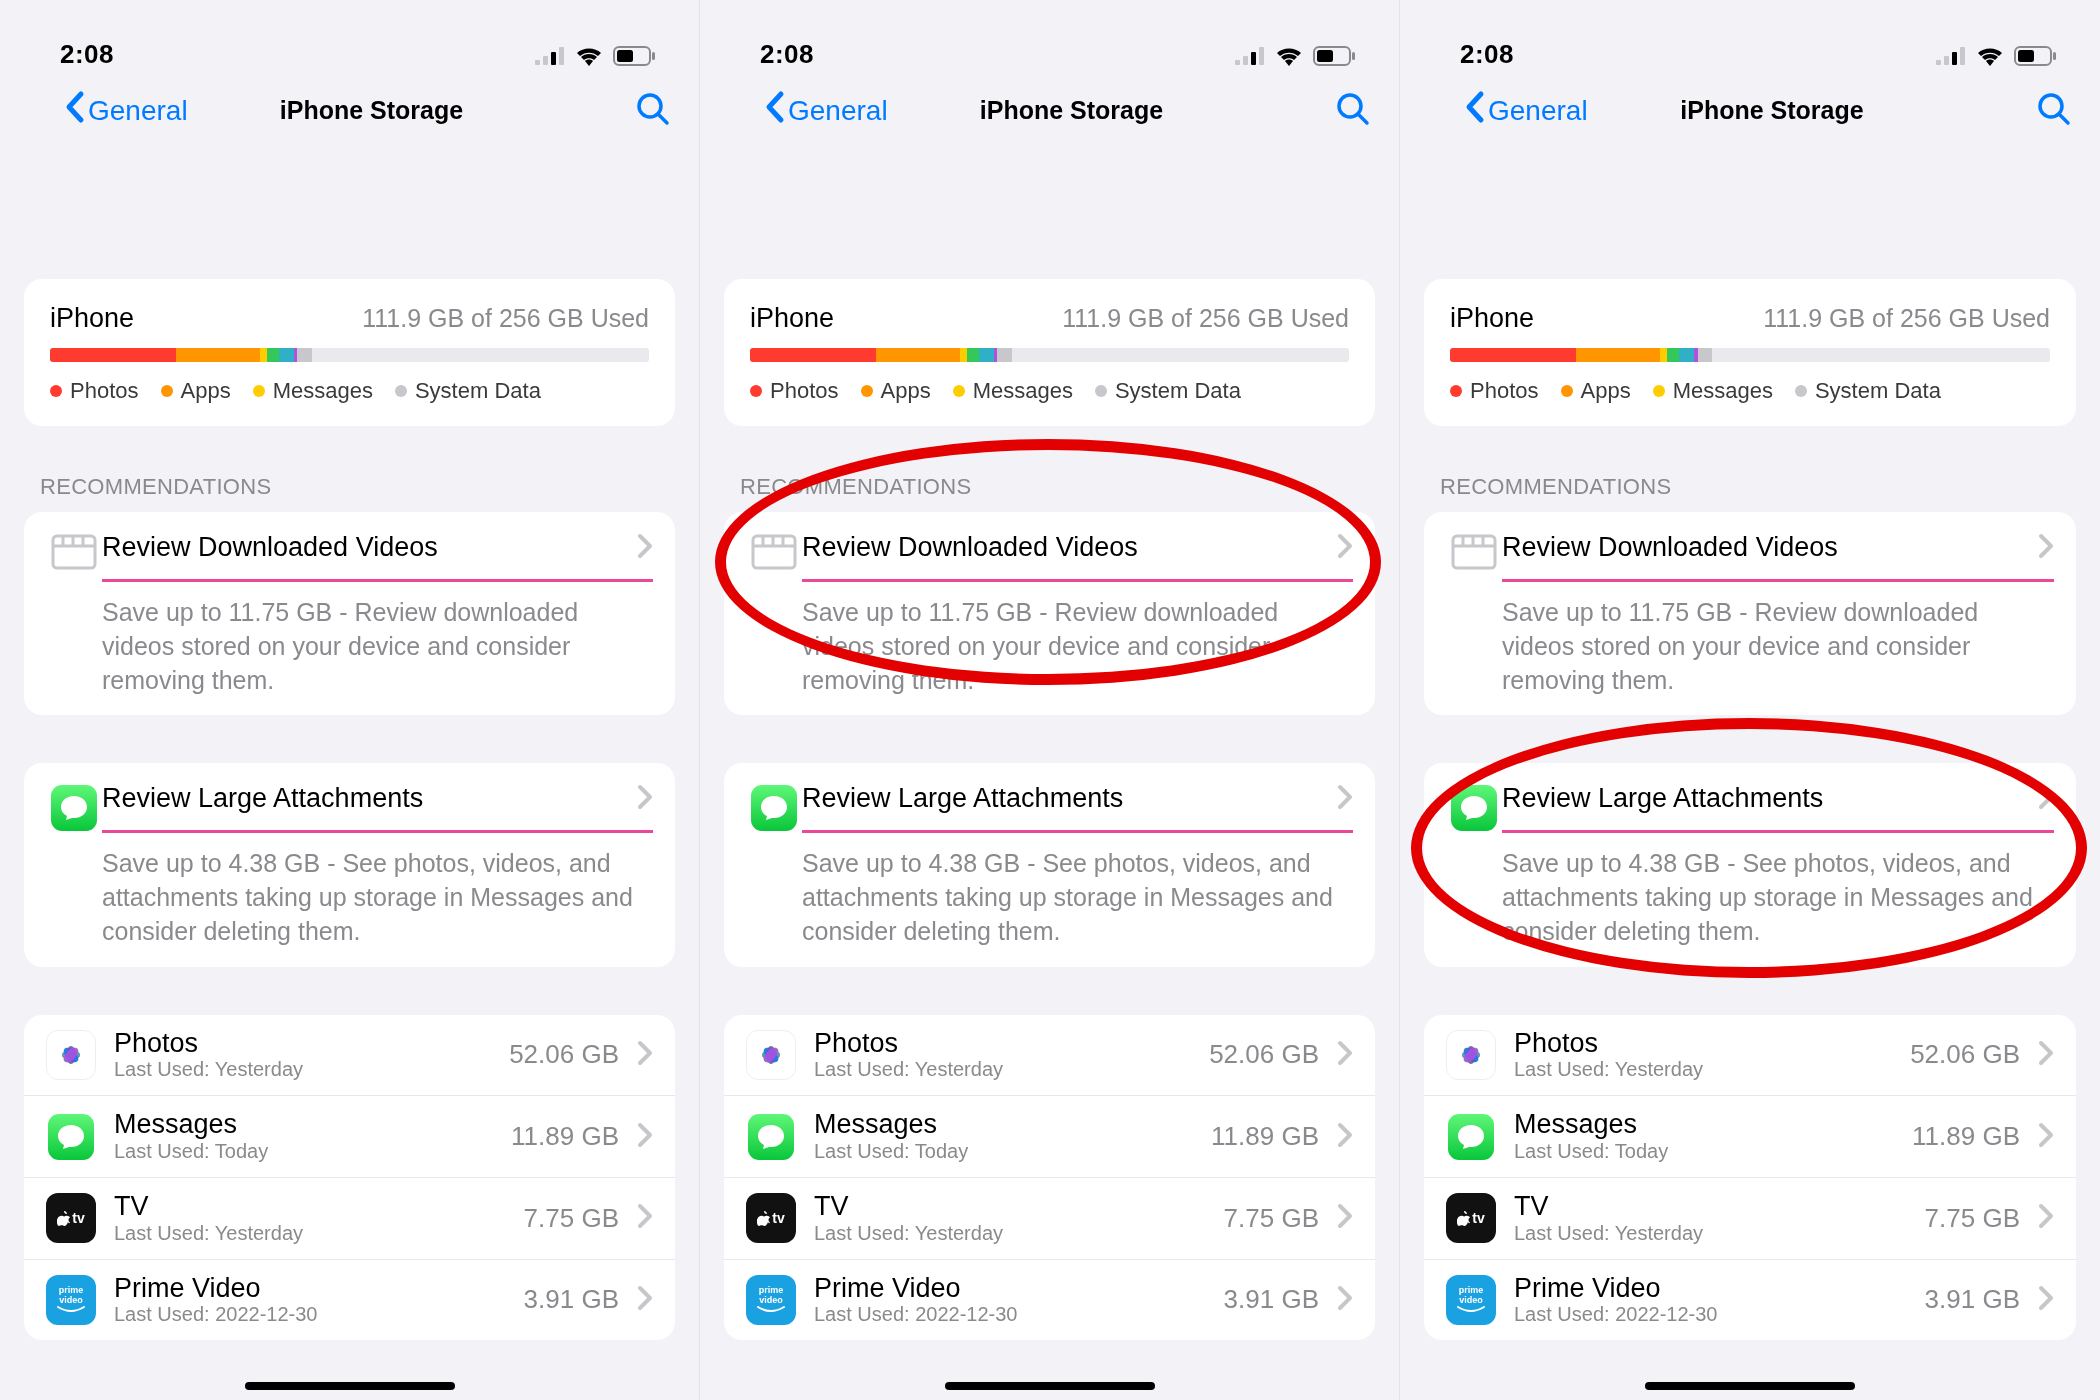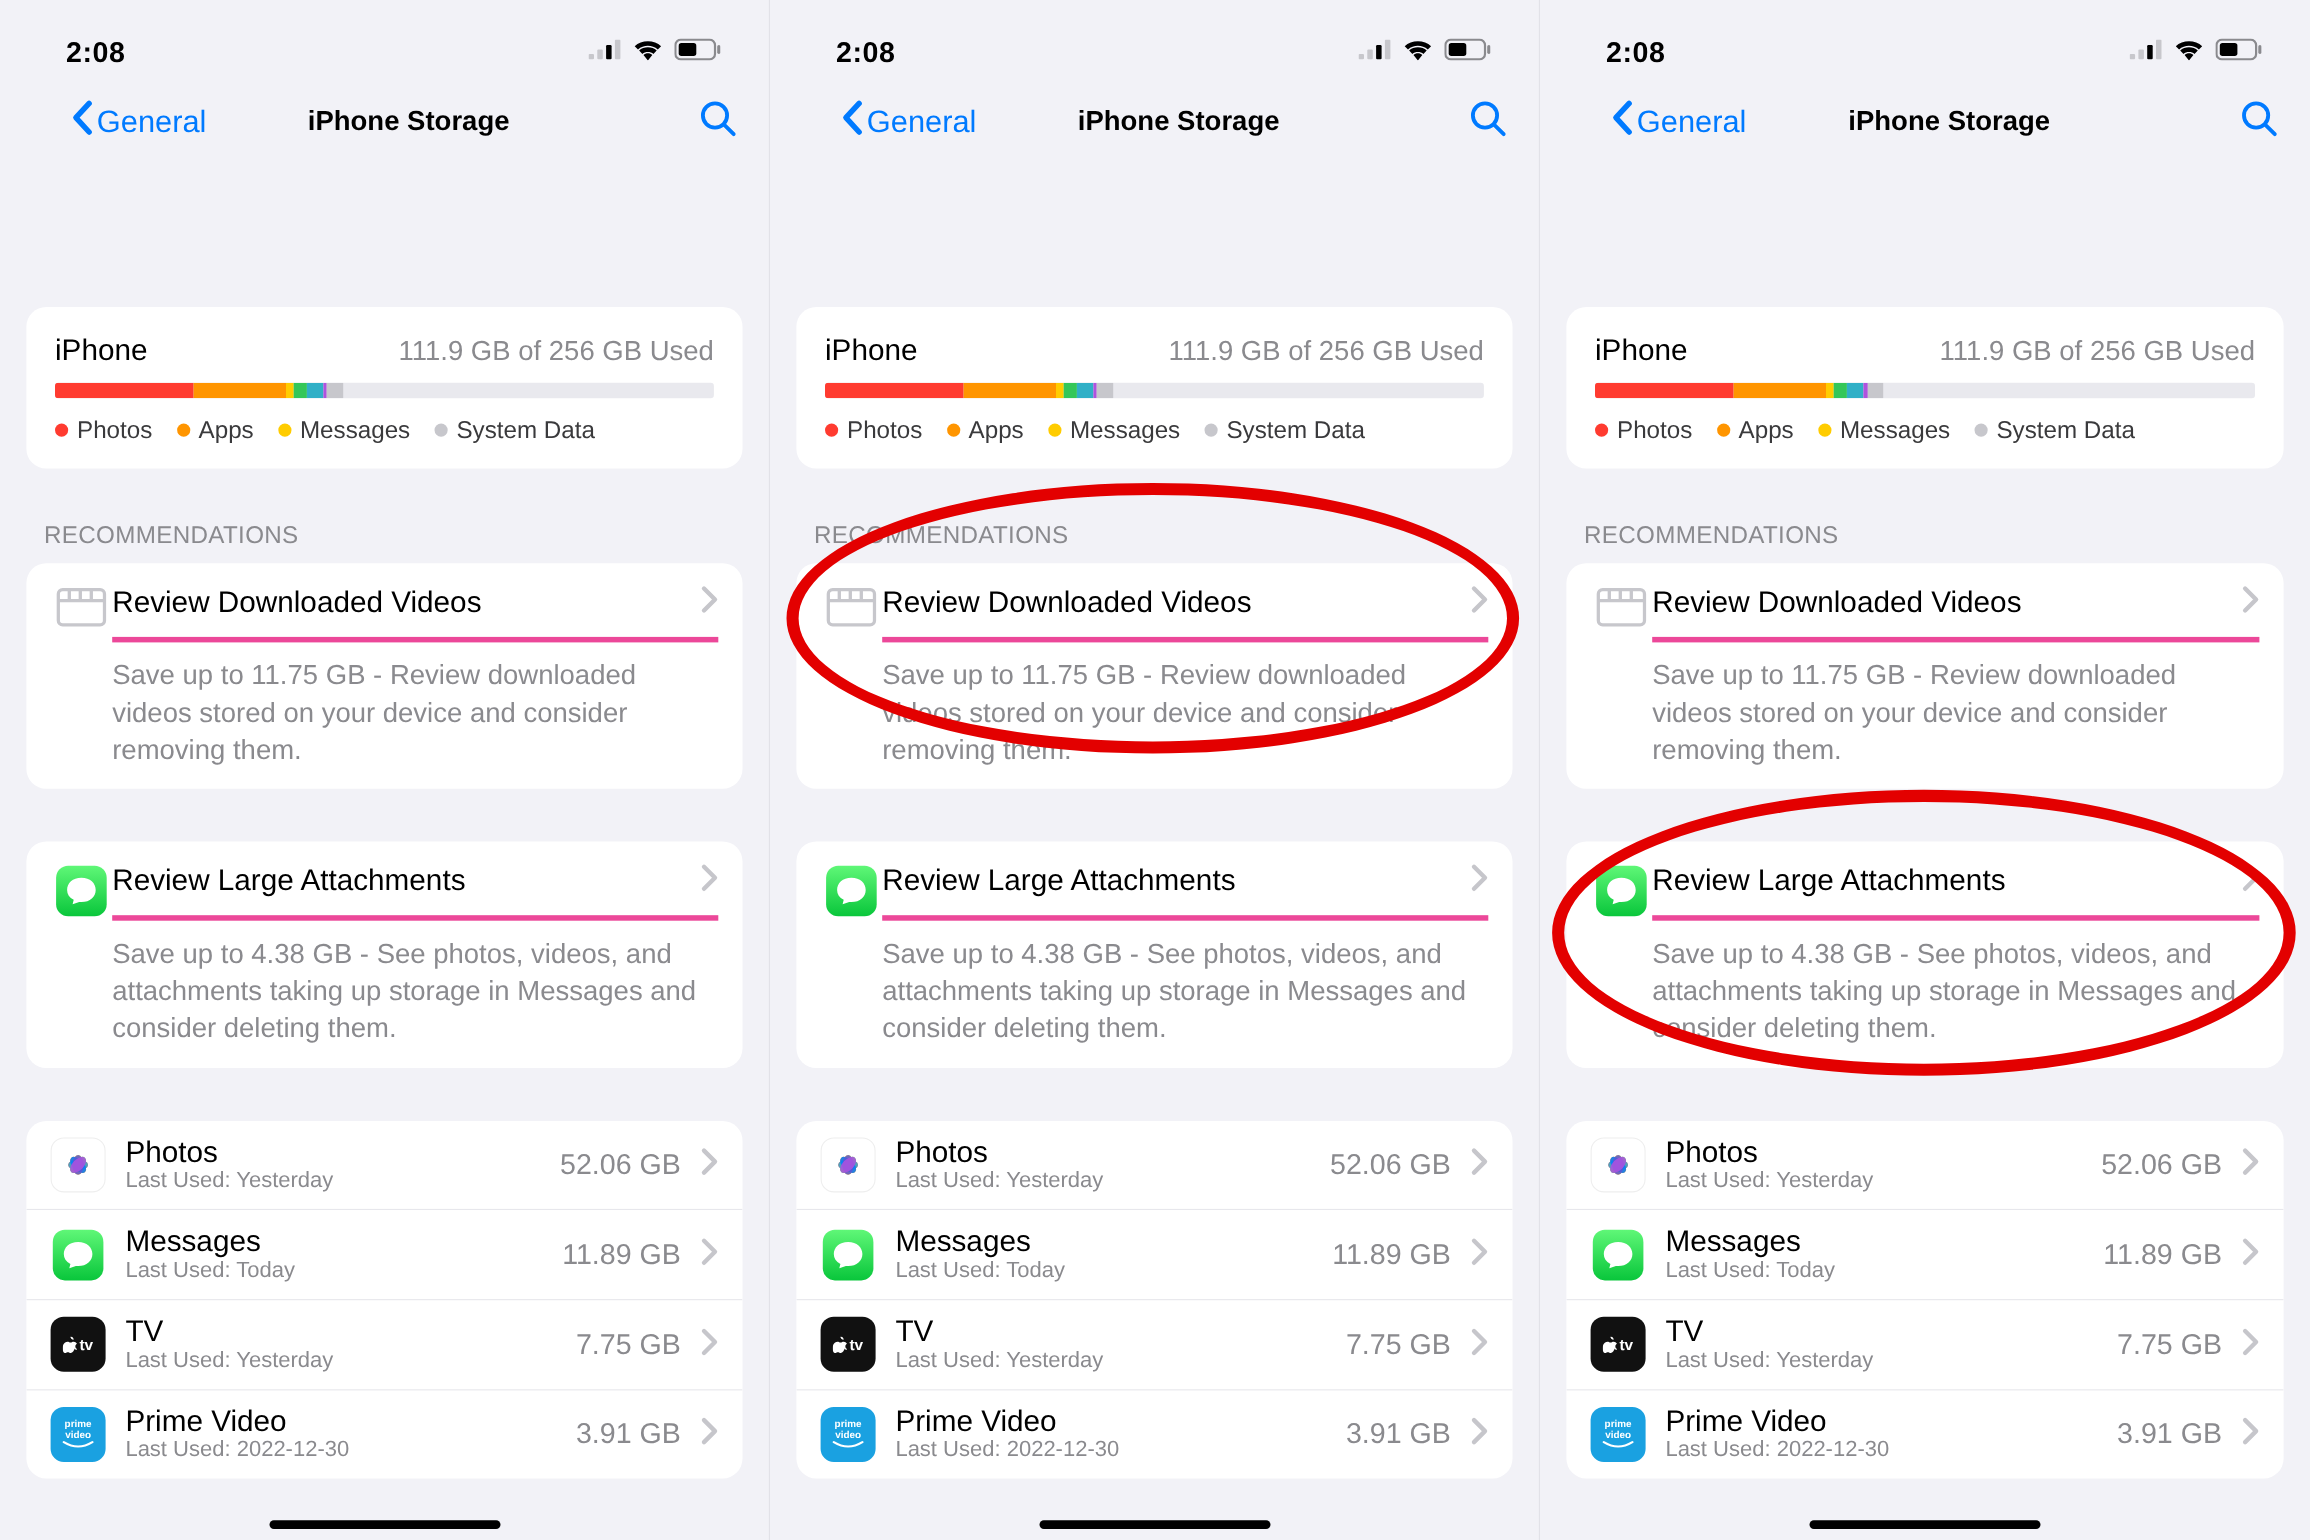--- a/index.html
+++ b/index.html
@@ -18,21 +18,21 @@
     position: relative;
     border-right: 1px solid #e2e2e8;
     overflow: hidden;
   }
   .panel:last-child { border-right: none; }
 
   
   .status-bar {
     display: flex;
     justify-content: space-between;
-    align-items: center;
+    align-items: flex-end;
     padding: 24px 44px 10px 60px;
     height: 80px;
   }
   .status-time {
     font-size: 26px;
     font-weight: 600;
     color: #000;
     letter-spacing: 0.5px;
   }
   .status-icons {
@@ -144,21 +144,21 @@
     padding-top: 2px;
   }
   .rec-body {
     flex: 1;
   }
   .rec-title-row {
     display: flex;
     align-items: center;
     justify-content: space-between;
     padding-bottom: 16px;
-    border-bottom: 5px solid #ec4899;
+    border-bottom: 3px solid #ec4899;
     margin-bottom: 14px;
   }
   .rec-title {
     font-size: 27px;
     color: #000;
   }
   .rec-desc {
     font-size: 25px;
     color: #8a8a8e;
     line-height: 1.35;

